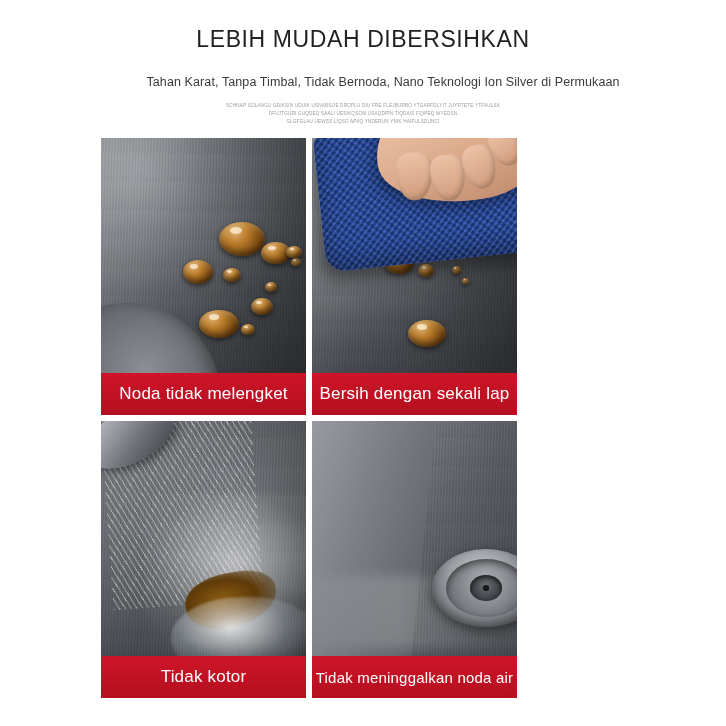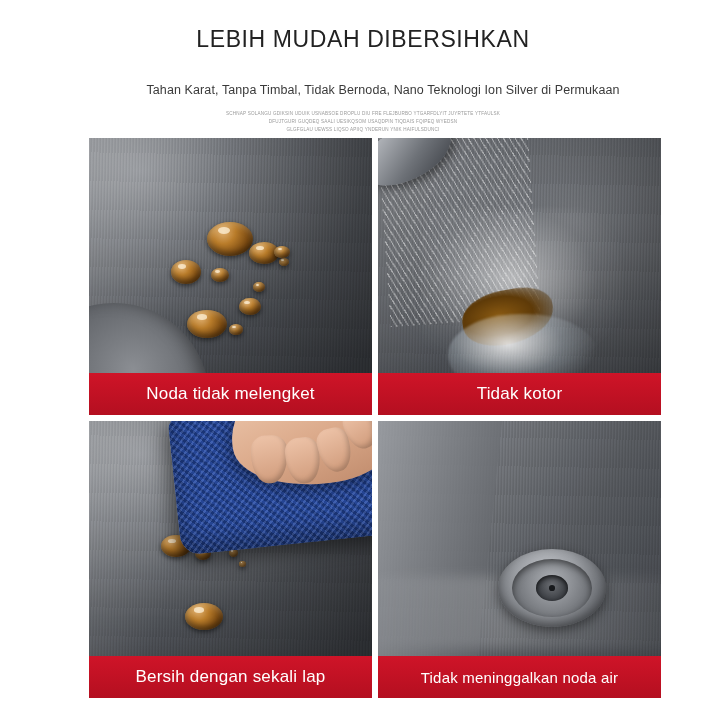--- a/index.html
+++ b/index.html
@@ -22,41 +22,41 @@
     text-align: center;
   }
   .headline {
     font-size: 23px;
     letter-spacing: 0.6px;
     color: #222222;
     font-weight: 400;
     font-family: "Liberation Sans", sans-serif;
   }
   .subhead {
-    margin-top: 30px;
+    margin-top: 22px;
     font-size: 12.5px;
     color: #3a3a3a;
     letter-spacing: 0.1px;
     padding-left: 40px;
   }
   .microline {
     margin-top: 13px;
     font-size: 4.6px;
     color: #9a9a9a;
     line-height: 1.75;
     letter-spacing: 0.2px;
     transform: scale(1);
   }
 
   
   .grid {
     position: absolute;
     top: 138px;
-    left: 89px;
-    width: 572px;
+    left: 101px;
+    width: 416px;
     height: 560px;
     display: grid;
     grid-template-columns: 1fr 1fr;
     grid-template-rows: 1fr 1fr;
     column-gap: 9px;
     row-gap: 9px;
     gap: 6px;
   }
   .card {
     position: relative;
@@ -305,53 +305,53 @@
         <div class="drop" style="left:185px; top:108px; width:16px; height:12px;"></div>
         <div class="drop" style="left:98px; top:172px; width:40px; height:28px;"></div>
         <div class="drop" style="left:150px; top:160px; width:22px; height:17px;"></div>
         <div class="drop" style="left:140px; top:186px; width:14px; height:11px;"></div>
       </div>
       <div class="caption">Noda tidak melengket</div>
     </div>
 
     <div class="card">
       <div class="photo">
+        <div class="steel-a"></div>
+        <div class="brush"></div>
+        <div class="sheen"></div>
+
+        <div class="hand">
+          <div class="finger" style="left:16px; top:62px; width:36px; height:48px; transform:rotate(8deg);"></div>
+          <div class="finger" style="left:50px; top:70px; width:34px; height:46px; transform:rotate(3deg);"></div>
+          <div class="finger" style="left:84px; top:66px; width:32px; height:44px; transform:rotate(-4deg);"></div>
+          <div class="finger" style="left:114px; top:52px; width:30px; height:40px; transform:rotate(-12deg);"></div>
+        </div>
+        <div class="cloth"></div>
+
+        <div class="drop" style="left:72px; top:114px; width:30px; height:22px;"></div>
+        <div class="drop" style="left:106px; top:126px; width:16px; height:13px;"></div>
+        <div class="drop" style="left:96px; top:182px; width:38px; height:27px;"></div>
+        <div class="drop" style="left:140px; top:128px; width:9px; height:8px;"></div>
+        <div class="drop" style="left:150px; top:140px; width:7px; height:6px;"></div>
+      </div>
+      <div class="caption">Bersih dengan sekali lap</div>
+    </div>
+
+    <div class="card">
+      <div class="photo">
         <div class="steel-c"></div>
         <div class="brush"></div>
         <div class="nozzle"></div>
         <div class="spray"></div>
         <div class="water-sheet"></div>
         <div class="stain"></div>
         <div class="splash"></div>
         <div class="sheen"></div>
       </div>
       <div class="caption">Tidak kotor</div>
-    </div>
-
-    <div class="card">
-      <div class="photo">
-        <div class="steel-a"></div>
-        <div class="brush"></div>
-        <div class="sheen"></div>
-
-        <div class="hand">
-          <div class="finger" style="left:16px; top:62px; width:36px; height:48px; transform:rotate(8deg);"></div>
-          <div class="finger" style="left:50px; top:70px; width:34px; height:46px; transform:rotate(3deg);"></div>
-          <div class="finger" style="left:84px; top:66px; width:32px; height:44px; transform:rotate(-4deg);"></div>
-          <div class="finger" style="left:114px; top:52px; width:30px; height:40px; transform:rotate(-12deg);"></div>
-        </div>
-        <div class="cloth"></div>
-
-        <div class="drop" style="left:72px; top:114px; width:30px; height:22px;"></div>
-        <div class="drop" style="left:106px; top:126px; width:16px; height:13px;"></div>
-        <div class="drop" style="left:96px; top:182px; width:38px; height:27px;"></div>
-        <div class="drop" style="left:140px; top:128px; width:9px; height:8px;"></div>
-        <div class="drop" style="left:150px; top:140px; width:7px; height:6px;"></div>
-      </div>
-      <div class="caption">Bersih dengan sekali lap</div>
     </div>
 
     <div class="card">
       <div class="photo">
         <div class="steel-d"></div>
         <div class="brush"></div>
         <div class="sink-wall"></div>
         <div class="highlight-band"></div>
         <div class="drain-outer">
           <div class="drain-mid">

